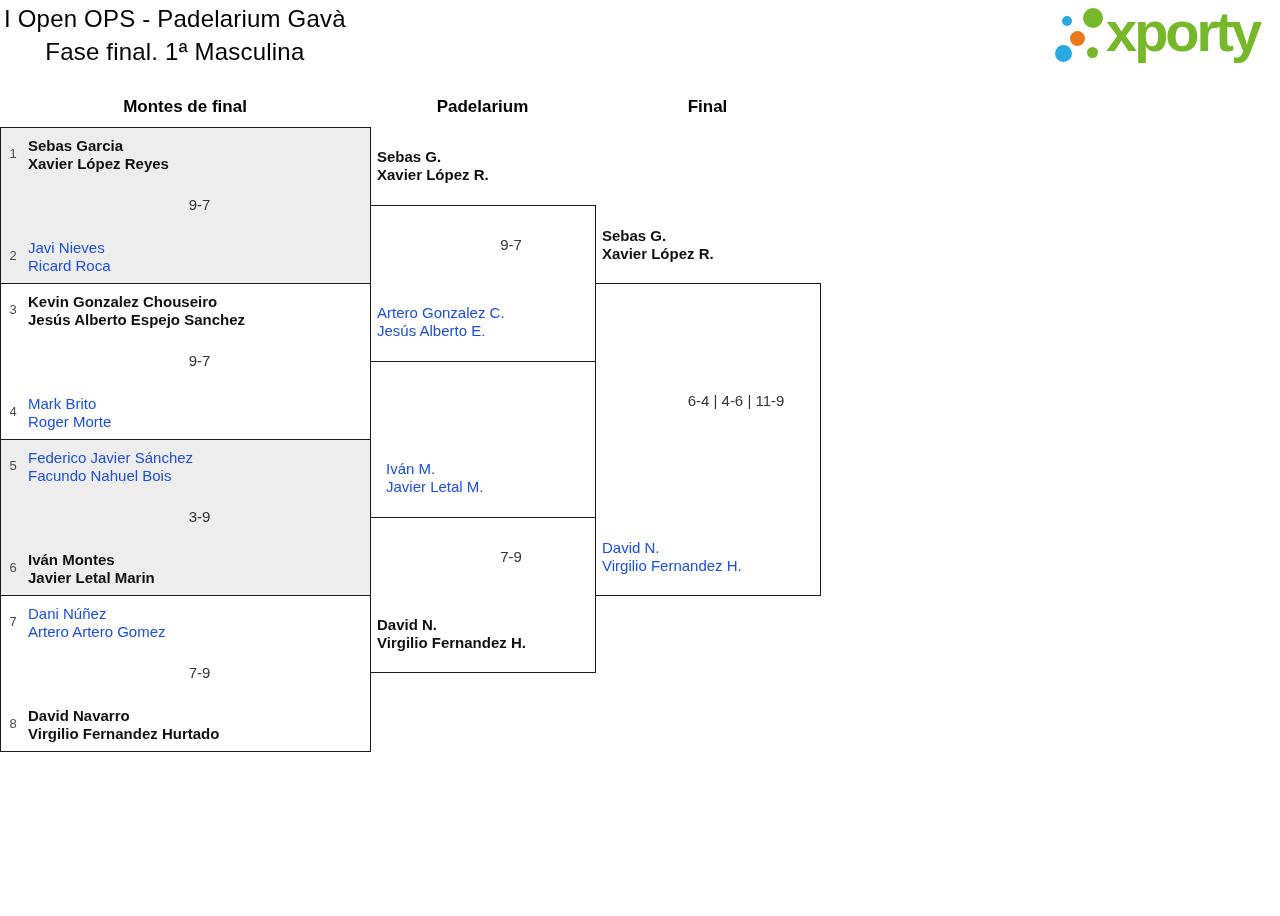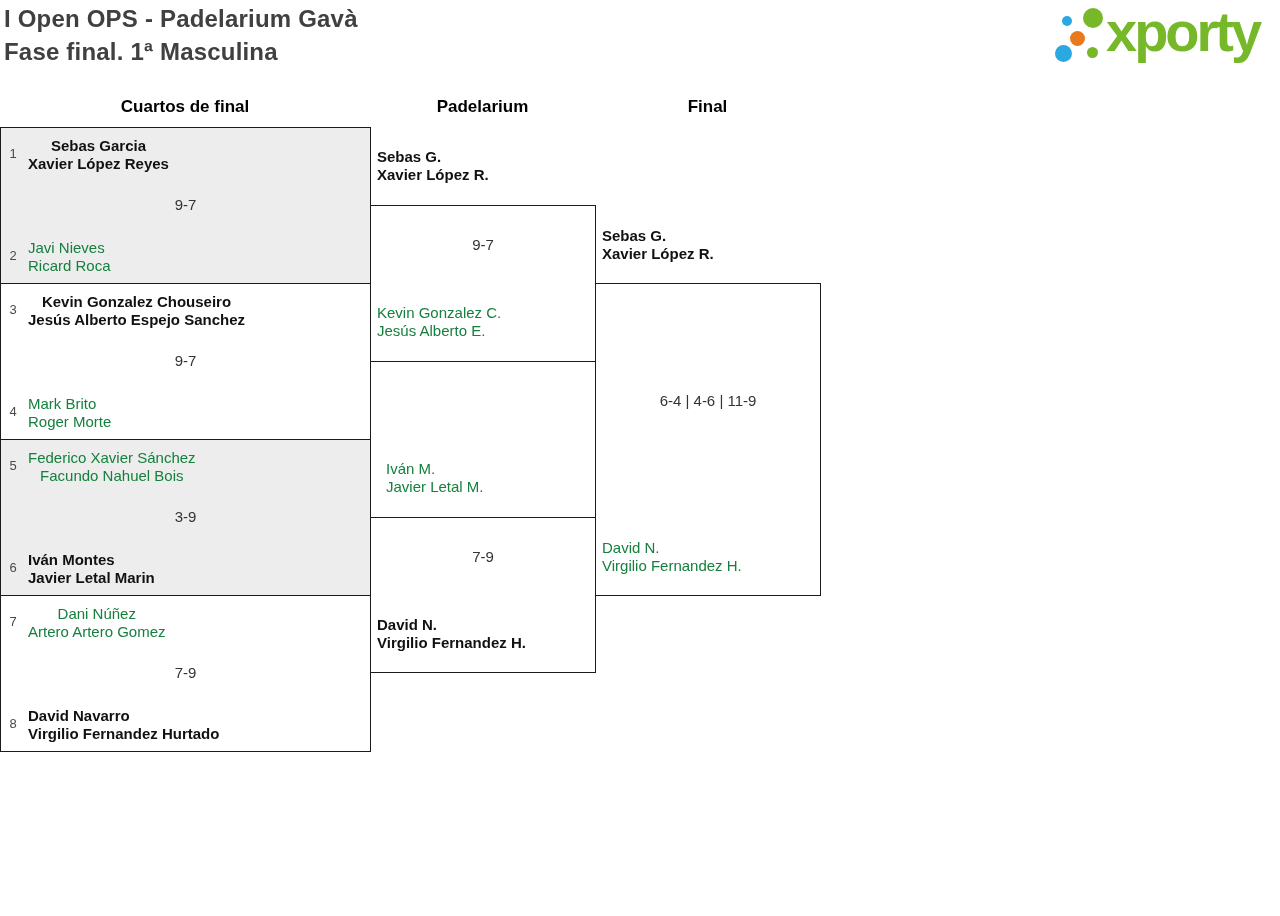--- a/index.html
+++ b/index.html
@@ -12,24 +12,25 @@
     color: #1a1a1a;
     overflow: hidden;
   }
 
   
   .page-title {
     position: absolute;
     left: 4px;
     top: 2px;
     font-size: 24px;
-    font-weight: 700;
+    font-weight: 400;
     line-height: 33px;
-    color: #404040;
+    color: #000000;
     letter-spacing: 0.2px;
+    text-align: center;
   }
 
   .logo { position: absolute; left: 1045px; top: 0; width: 235px; height: 78px; }
   .logo .dot { position: absolute; border-radius: 50%; }
   .logo .dot-blue-small  { left: 17px; top: 16px; width: 10px; height: 10px; }
   .logo .dot-green-large { left: 38px; top: 8px;  width: 20px; height: 20px; }
   .logo .dot-orange      { left: 25px; top: 31px; width: 15px; height: 15px; }
   .logo .dot-blue-large  { left: 10px; top: 45px; width: 17px; height: 17px; }
   .logo .dot-green-small { left: 42px; top: 47px; width: 11px; height: 11px; }
   .logo .logo-text {
@@ -64,45 +65,46 @@
     background: transparent;
   }
   .qf { left: 0; width: 371px; height: 157px; }
   .qf.shade { background: #ededed; }
 
   
   .team {
     position: absolute;
     font-size: 15px;
     line-height: 18px;
-    color: #15803d;
+    color: #1d4ed8;
     white-space: nowrap;
   }
   .team.winner { font-weight: 700; color: #111111; }
 
   .seed {
     position: absolute;
     left: 3px;
     width: 18px;
     text-align: center;
     font-size: 13px;
     line-height: 18px;
     color: #4a4a4a;
   }
 
   .score {
     position: absolute;
     font-size: 15px;
     line-height: 18px;
     color: #333333;
     text-align: center;
-  }
-
-  
-  .qf .team-top    { left: 27px; top: 9px; text-align: center; }
+    padding-left: 28px;
+  }
+
+  
+  .qf .team-top    { left: 27px; top: 9px; }
   .qf .seed-top    { top: 17px; }
   .qf .qf-score    { left: 0; right: 0; top: 68px; }
   .qf .team-bottom { left: 27px; top: 111px; }
   .qf .seed-bottom { top: 119px; }
 
   .match-group { display: contents; }
 </style>
 </head>
 <body>
 
@@ -117,21 +119,21 @@
   <div class="logo">
     <span class="dot dot-blue-small" style="background-color: rgb(42, 168, 224);"></span>
     <span class="dot dot-green-large" style="background-color: rgb(118, 184, 42);"></span>
     <span class="dot dot-orange" style="background-color: rgb(232, 122, 29);"></span>
     <span class="dot dot-blue-large" style="background-color: rgb(42, 168, 224);"></span>
     <span class="dot dot-green-small" style="background-color: rgb(118, 184, 42);"></span>
     <span class="logo-text" style="color: rgb(118, 184, 42);">xporty</span>
   </div>
 
   
-  <div class="round-header rh-qf">Cuartos de final</div>
+  <div class="round-header rh-qf">Montes de final</div>
   <div class="round-header rh-sf">Padelarium</div>
   <div class="round-header rh-f">Final</div>
 
   
   <div class="box qf shade" style="top:127px">
     <div class="seed seed-top">1</div>
     <div class="team team-top winner">
       <div>Sebas Garcia</div>
       <div>Xavier López Reyes</div>
     </div>
@@ -155,21 +157,21 @@
     <div class="team team-bottom">
       <div>Mark Brito</div>
       <div>Roger Morte</div>
     </div>
   </div>
 
   
   <div class="box qf shade" style="top:439px">
     <div class="seed seed-top">5</div>
     <div class="team team-top">
-      <div>Federico Xavier Sánchez</div>
+      <div>Federico Javier Sánchez</div>
       <div>Facundo Nahuel Bois</div>
     </div>
     <div class="score qf-score">3-9</div>
     <div class="seed seed-bottom">6</div>
     <div class="team team-bottom winner">
       <div>Iván Montes</div>
       <div>Javier Letal Marin</div>
     </div>
   </div>
 
@@ -190,21 +192,21 @@
 
   
   <div class="match-group">
     <div class="team winner" style="left:377px; top:148px">
       <div>Sebas G.</div>
       <div>Xavier López R.</div>
     </div>
     <div class="box" style="left:370px; top:205px; width:226px; height:157px"></div>
     <div class="score" style="left:370px; top:236px; width:226px">9-7</div>
     <div class="team" style="left:377px; top:304px">
-      <div>Kevin Gonzalez C.</div>
+      <div>Artero Gonzalez C.</div>
       <div>Jesús Alberto E.</div>
     </div>
   </div>
 
   
   <div class="match-group">
     <div class="team" style="left:386px; top:460px">
       <div>Iván M.</div>
       <div>Javier Letal M.</div>
     </div>

